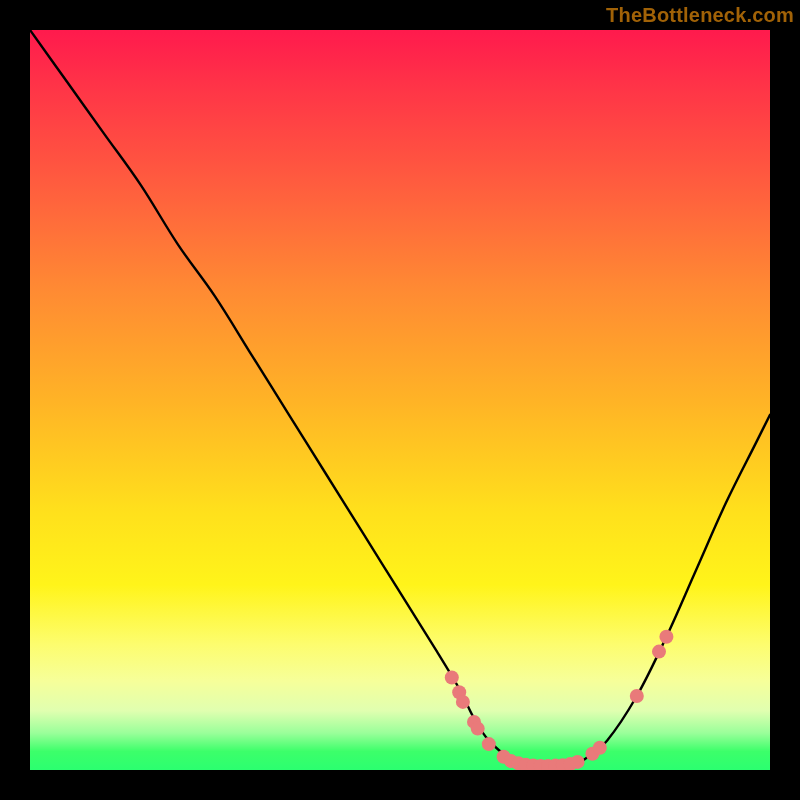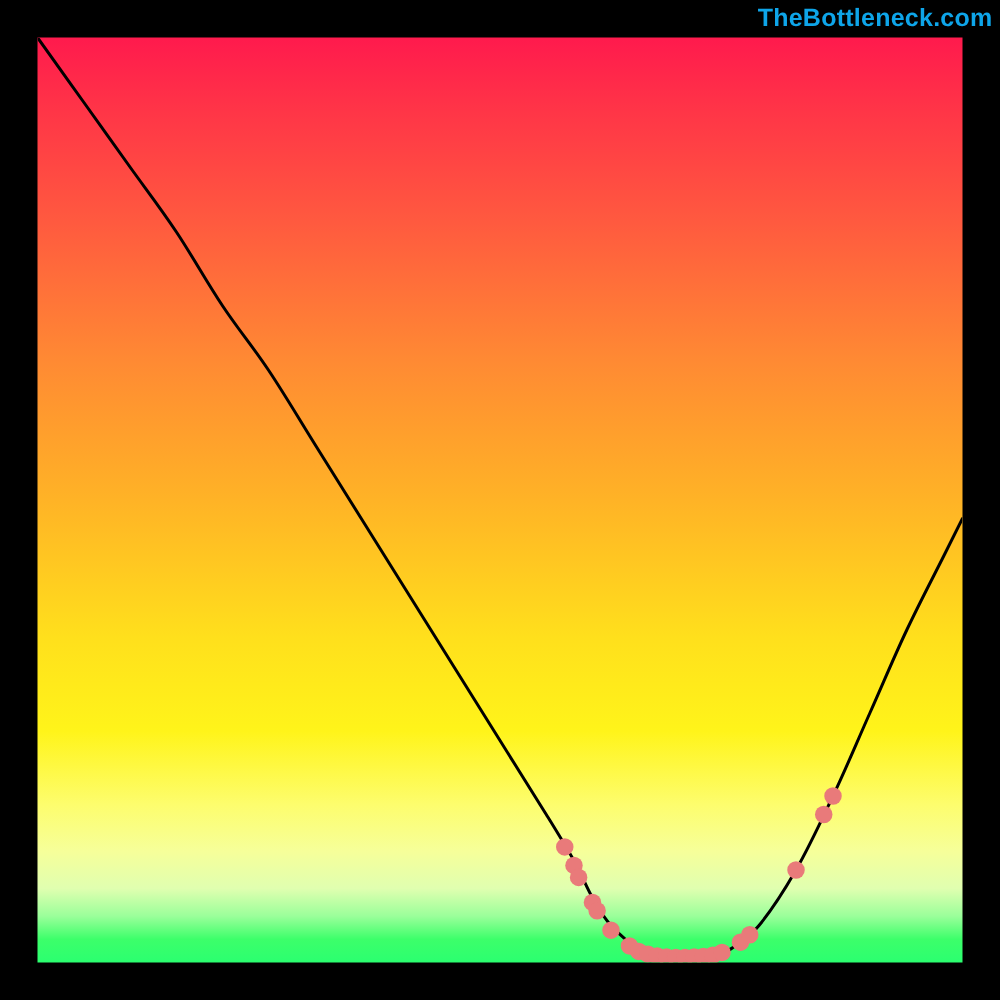--- a/index.html
+++ b/index.html
@@ -32,21 +32,21 @@
       #e0ffb0 92%,
       #9aff9a 95%,
       #3cff6a 97.5%,
       #2bff70 100%
     );
   }
   .watermark {
     position: absolute;
     top: 4px;
     right: 6px;
-    color: #0ea5e9;
+    color: #a16207;
     font-size: 20px;
     font-weight: 600;
     letter-spacing: 0.2px;
     user-select: none;
   }
   svg.curve {
     position: absolute;
     left: 0;
     top: 0;
     width: 740px;

